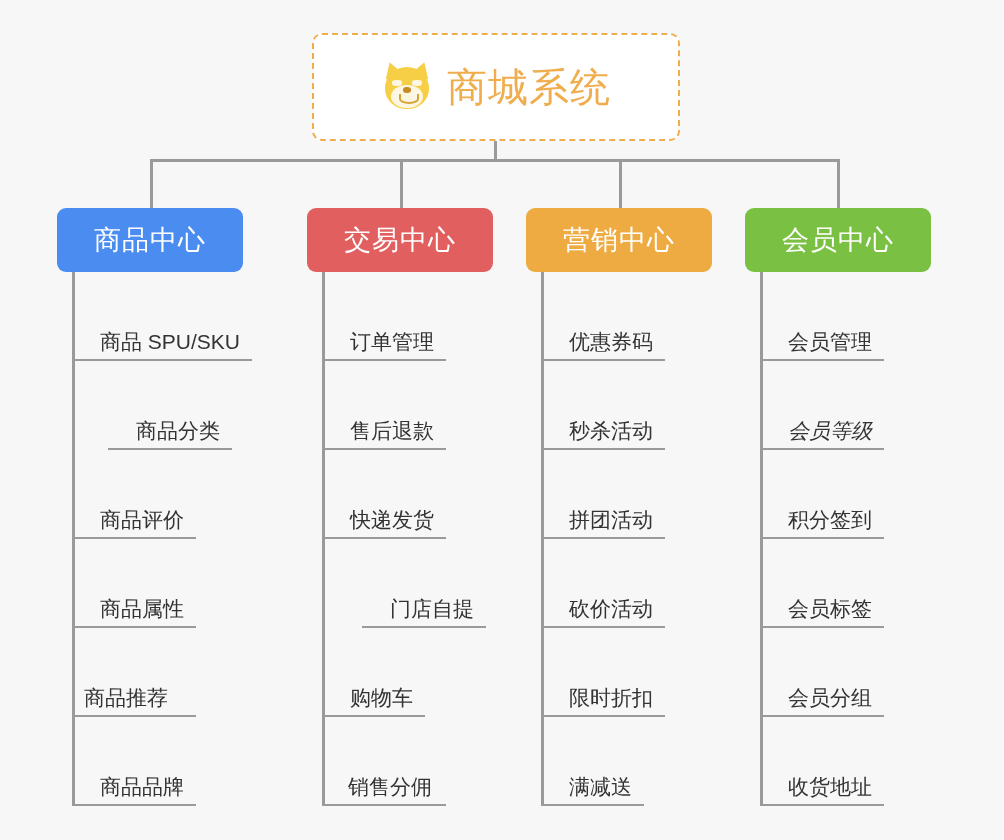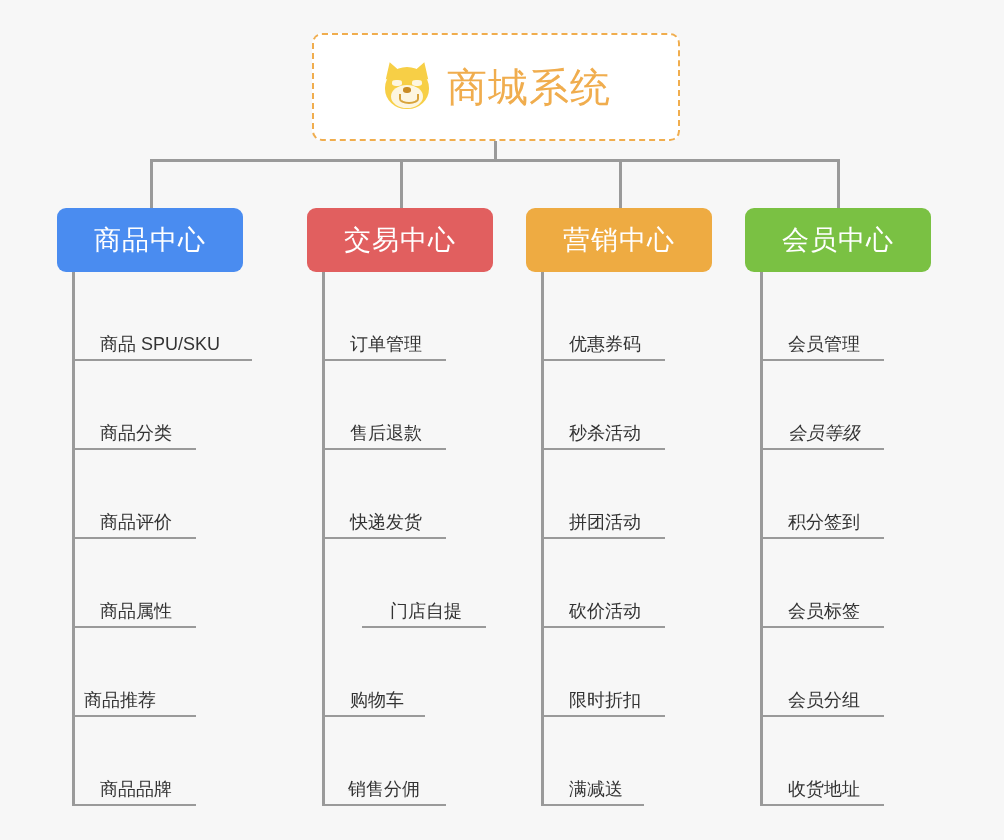--- a/index.html
+++ b/index.html
@@ -169,21 +169,21 @@
     position: relative;
     height: 89px;
     box-sizing: border-box;
     display: flex;
     align-items: flex-end;
     border-bottom: 2px solid #9a9a9a;
     padding-left: 28px;
     padding-bottom: 4px;
   }
   .leaf-label {
-    font-size: 18px;
+    font-size: 21px;
     color: #333333;
     line-height: 1.25;
     white-space: nowrap;
   }
 </style>
 </head>
 <body>
 
 <div id="mindmap" style="background: rgb(247, 247, 247);">
 
@@ -212,21 +212,21 @@
 
   <div class="branch" style="left:57px;">
     <div class="branch-header" style="background: rgb(74, 140, 240);">
       <span class="branch-header-label">商品中心</span>
     </div>
     <div class="branch-spine" style="height: 534px; background: rgb(154, 154, 154);"></div>
     <div class="leaf-list">
       <div class="leaf-item" style="width: 180px; border-bottom-color: rgb(154, 154, 154);">
           <span class="leaf-label">商品 SPU/SKU</span>
         </div>
-      <div class="leaf-item" style="width: 124px; border-bottom-color: rgb(154, 154, 154);">
+      <div class="leaf-item" style="width: 124px; border-bottom-color: rgb(154, 154, 154); margin-left: 36px;">
           <span class="leaf-label">商品分类</span>
         </div>
       <div class="leaf-item" style="width: 124px; border-bottom-color: rgb(154, 154, 154);">
           <span class="leaf-label">商品评价</span>
         </div>
       <div class="leaf-item" style="width: 124px; border-bottom-color: rgb(154, 154, 154);">
           <span class="leaf-label">商品属性</span>
         </div>
       <div class="leaf-item" style="width: 124px; border-bottom-color: rgb(154, 154, 154); padding-left: 12px;">
           <span class="leaf-label">商品推荐</span>

